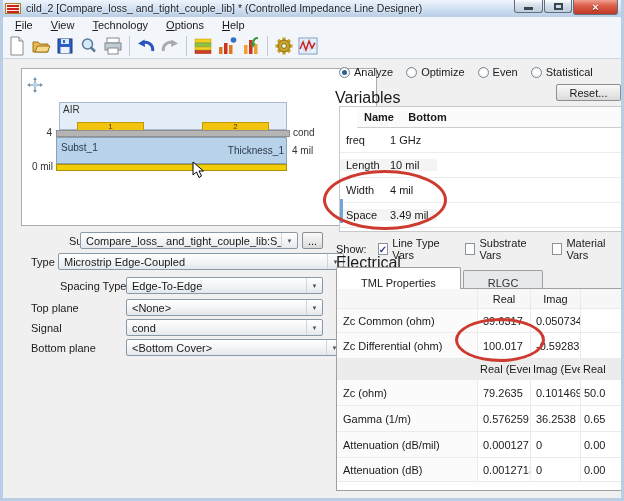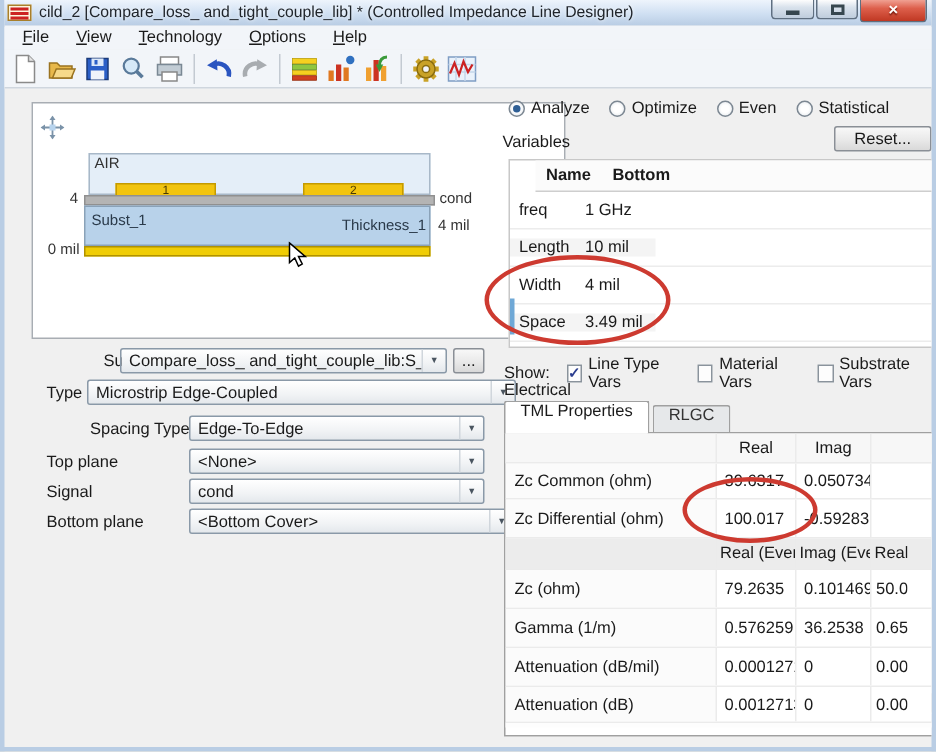--- a/index.html
+++ b/index.html
@@ -65,22 +65,22 @@
   .vrow{display:flex;height:24px;align-items:center;border-bottom:1px solid #ececec;}
   .vrow.hdr{height:20px;background:#fbfbfb;border-bottom:1px solid #cecece;font-weight:bold;margin-left:17px;}
   .vc0{width:44px;padding-left:6px;box-sizing:border-box;}
   .vc1{width:53px;padding-left:6px;box-sizing:border-box;}
   .vrow.hdr .vc0{text-align:center;padding-left:0;}
   .vrow.hdr .vc1{text-align:center;padding-left:0;}
   .vrow.alt .vc0,.vrow.alt .vc1{background:#f4f4f4;}
   .sel-bar{position:absolute;left:0;top:92px;width:3px;height:24px;background:#6fa8d6;}
   
   .tabs{position:absolute;left:333px;top:268px;height:21px;display:flex;align-items:flex-end;}
-  .tab{border:1px solid #a0a0a0;border-bottom:none;border-radius:2px 2px 0 0;padding:0 10px;
-    display:flex;align-items:flex-start;}
+  .tab{border:1px solid #a0a0a0;border-bottom:none;border-radius:2px 2px 0 0;padding:0 24px;
+    display:flex;align-items:flex-end;}
   .tab.active{background:#ffffff;height:21px;z-index:3;}
   .tab.inactive{background:#e6e8ea;height:18px;margin-left:2px;color:#333;}
   .etable{position:absolute;left:333px;top:288px;width:288px;height:203px;background:#ffffff;
     border:1px solid #a0a0a0;box-sizing:border-box;z-index:1;}
   .erow{display:flex;border-bottom:1px solid #ebebeb;overflow:hidden;}
   .ec{box-sizing:border-box;white-space:nowrap;overflow:hidden;align-self:stretch;display:flex;align-items:center;}
   .ec0{width:141px;padding-left:6px;background:#fbfbfb;border-right:1px solid #ebebeb;}
   .ec1{width:53px;padding-left:5px;border-right:1px solid #ebebeb;}
   .ec2{width:50px;padding-left:5px;border-right:1px solid #ebebeb;}
   .ec3{width:24px;padding-left:3px;}
@@ -97,21 +97,21 @@
   .hscroll{position:absolute;left:334px;top:476px;width:268px;height:14px;background:#f1f1f1;
     border-top:1px solid #dcdcdc;box-sizing:border-box;}
   .sbtn{position:absolute;background:linear-gradient(#fdfdfd,#e3e3e3);border:1px solid #b8b8b8;
     box-sizing:border-box;display:flex;align-items:center;justify-content:center;
     font-size:6px;color:#555;border-radius:2px;}
   .sthumb{position:absolute;background:linear-gradient(90deg,#f2f2f2,#d8d8d8);border:1px solid #a8a8a8;
     box-sizing:border-box;border-radius:2px;display:flex;align-items:center;justify-content:center;}
   .grip{font-size:7px;color:#8a8a8a;line-height:4px;letter-spacing:1px;}
   
   .red-oval{position:absolute;border:3px solid #cd3a30;border-radius:50%;pointer-events:none;z-index:5;}
-  .section-label{position:absolute;font-size:11px;color:#1a1a1a;}
+  .section-label{position:absolute;font-size:16px;color:#1a1a1a;}
   u{text-decoration:underline;}
 </style>
 </head>
 <body>
 
 <div class="window">
 
   <div class="titlebar">
     <div class="appicon">
         <i></i>
@@ -364,25 +364,25 @@
   <div class="red-oval" style="left:320px;top:170px;width:118px;height:54px;"></div>
 
   <div class="check-row">
     <span>Show:</span>
     <div class="check">
       <span class="cb">✓</span>
       <span>Line Type Vars</span>
     </div>
     <div class="check">
       <span class="cb"></span>
-      <span>Material Vars</span>
+      <span>Substrate Vars</span>
     </div>
     <div class="check">
       <span class="cb"></span>
-      <span>Substrate Vars</span>
+      <span>Material Vars</span>
     </div>
   </div>
 
   <div class="section-label" style="left:333px;top:254px;">Electrical</div>
 
   <div class="tabs">
     <div class="tab active">
       <span>TML Properties</span>
     </div>
     <div class="tab inactive">

